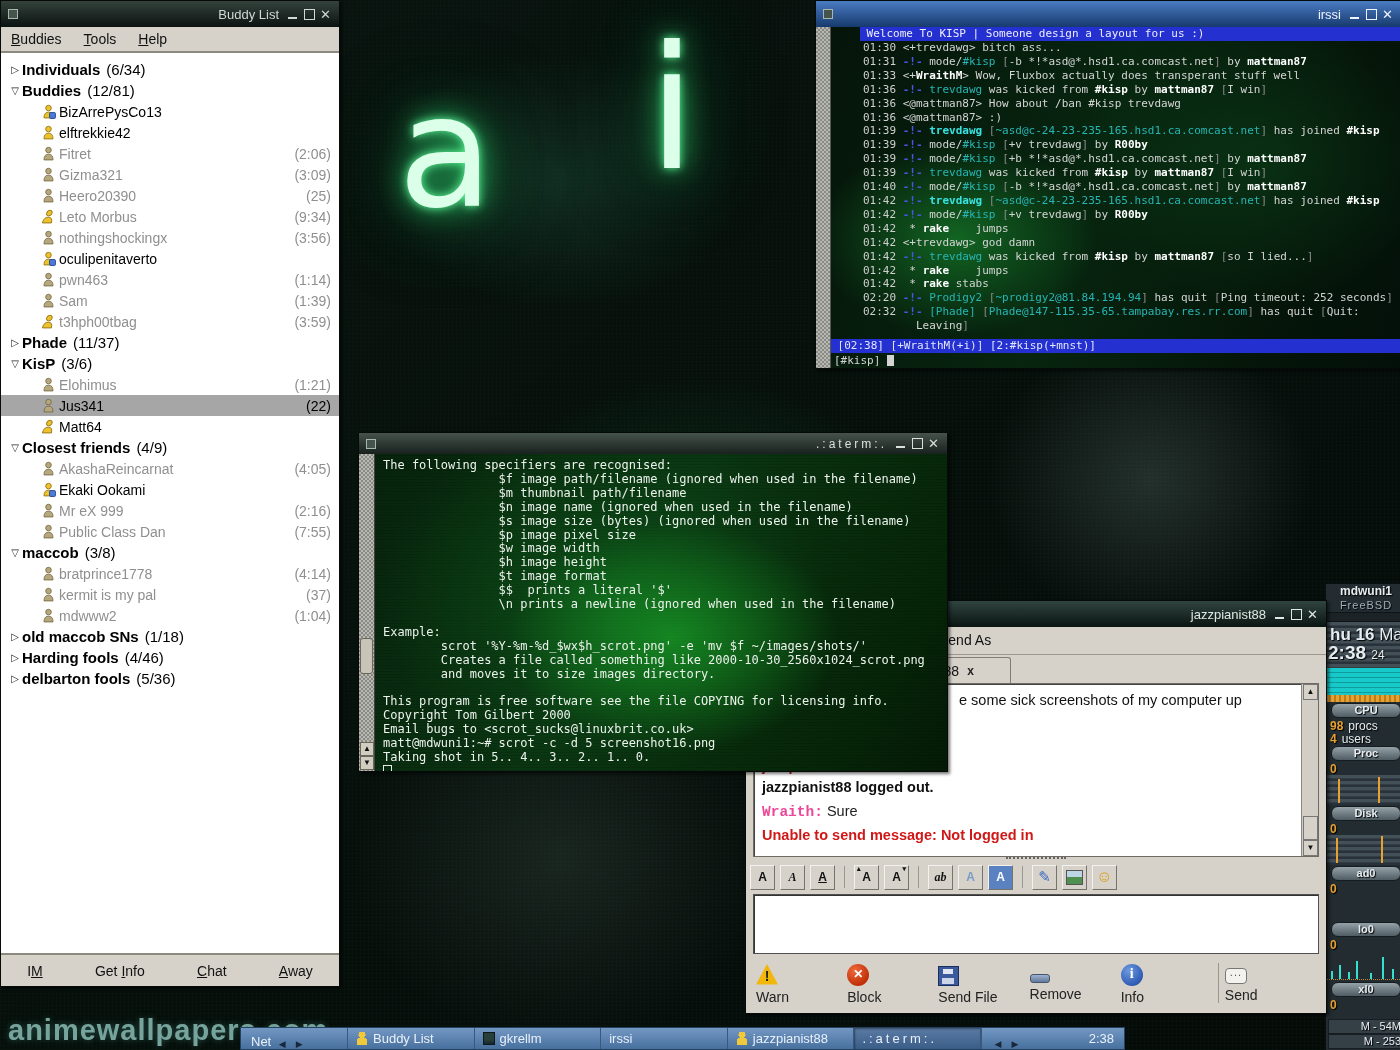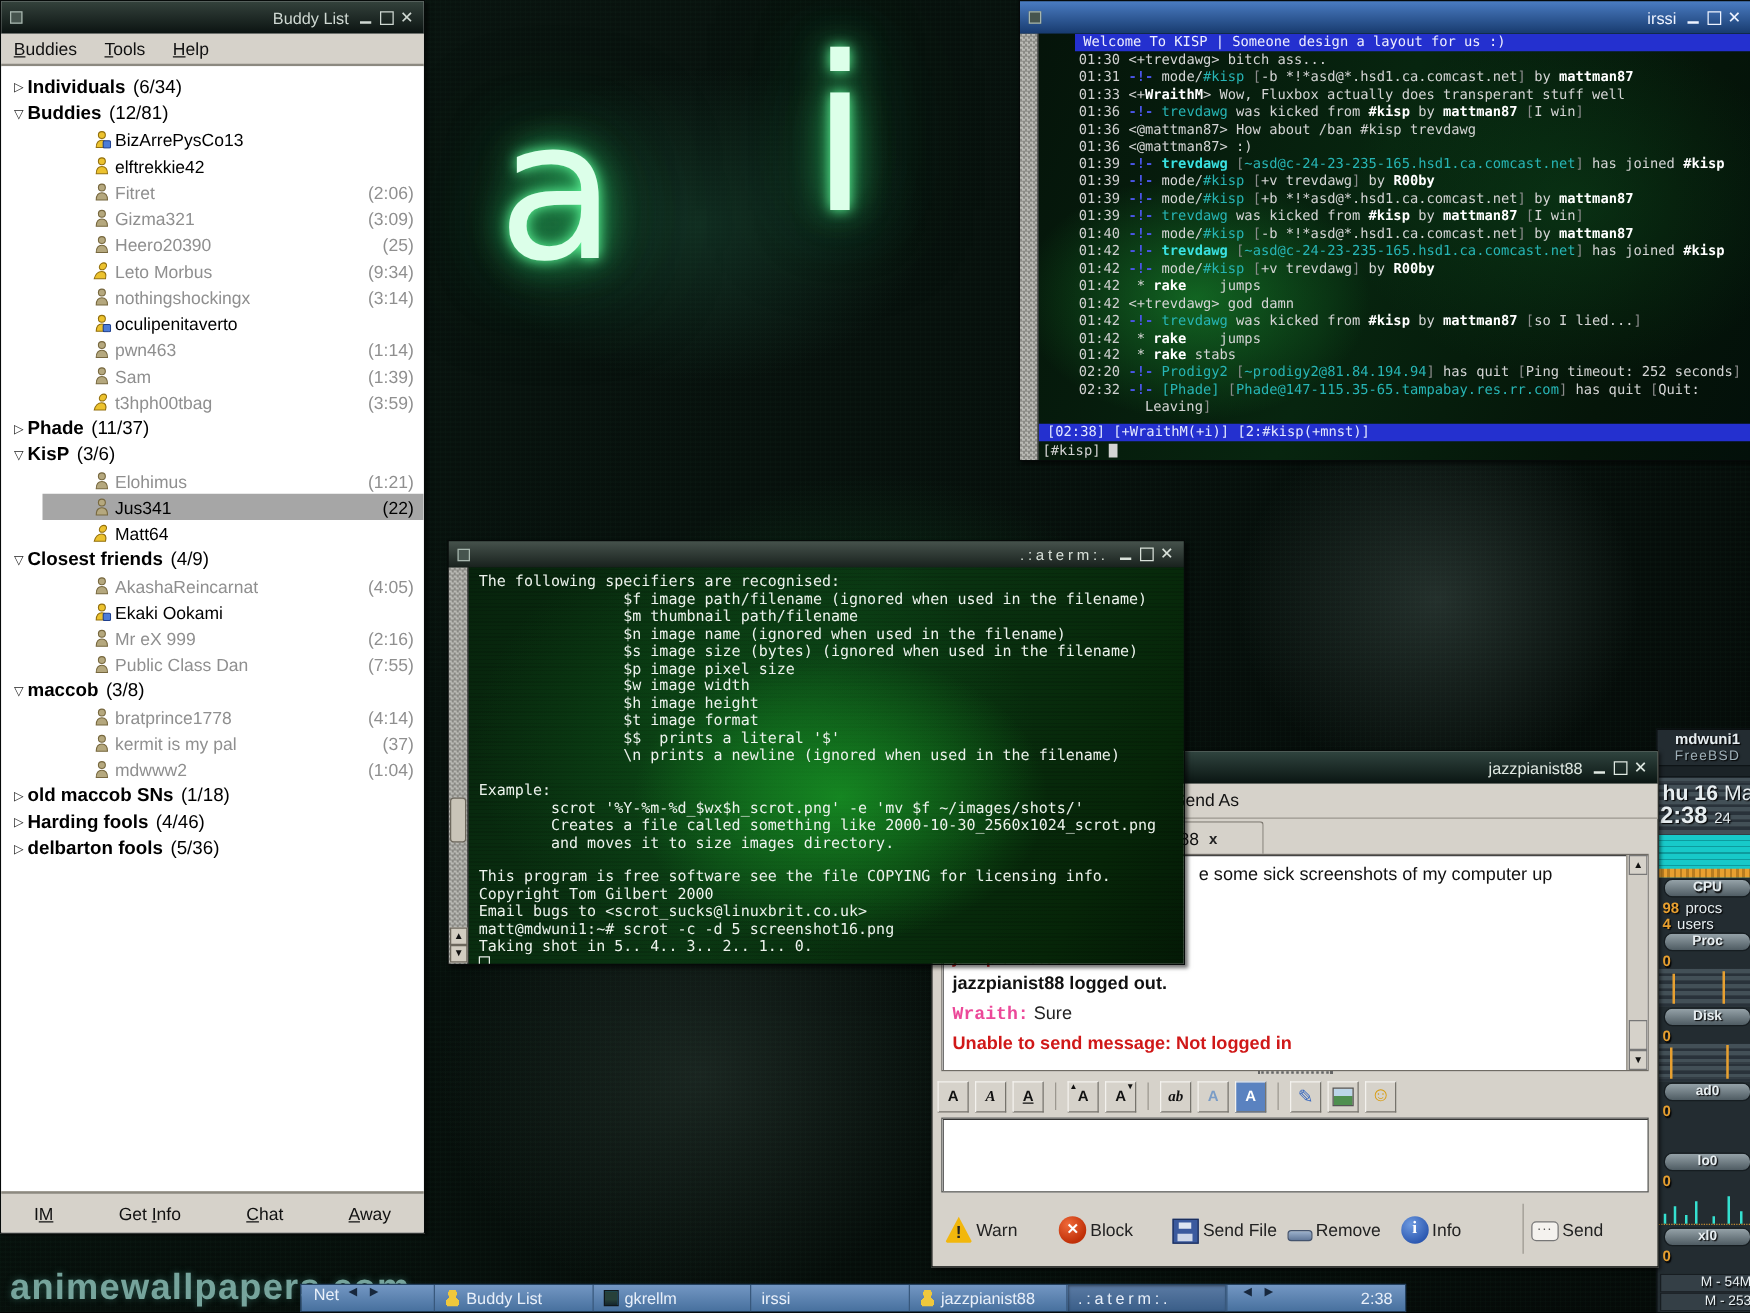--- a/index.html
+++ b/index.html
@@ -32,21 +32,21 @@
   
   .w-buddy{left:0;top:0;width:338px;height:985px;background:#fff;}
   .w-buddy .tbar{background:linear-gradient(180deg,#34423c,#0b1311);color:#cfd8d2;}
   .bmenubar{height:24px;background:#d6d2ca;border-bottom:2px solid #8c8980;display:flex;gap:22px;
     align-items:center;padding:0 10px;font-size:14px;color:#111;}
   .blist{position:absolute;top:52px;left:0;right:0;bottom:31px;background:#fff;overflow:hidden;padding-top:6px;}
   .grow{display:flex;height:21px;align-items:center;}
   .tri{width:14px;margin-left:7px;font-size:10px;color:#222;text-align:center;flex:none;}
   .gname{font-weight:bold;font-size:15px;color:#000;}
   .gcount{margin-left:6px;font-size:15px;color:#000;}
-  .brow{display:flex;height:21px;align-items:center;padding-left:40px;padding-right:8px;margin-left:33px;}
+  .brow{display:flex;height:21px;align-items:center;padding-left:40px;padding-right:8px;}
   .bicon{width:15px;height:15px;flex:none;margin-right:3px;}
   .bicon svg{width:15px;height:15px;}
   .hd,.bd{fill:#b5a87e;stroke:#77683f;stroke-width:.8;}
   .bg2{display:none;}
   .v-act .hd,.v-act .bd,.v-badge .hd,.v-badge .bd,.v-run .hd,.v-run .bd{fill:#ecc22e;stroke:#93700e;}
   .v-badge .bg2{display:block;fill:#4c7cd8;stroke:#1e3f8e;stroke-width:.8;}
   .v-run svg{transform:skewX(-14deg);}
   .bname{font-size:14px;color:#8f8f8f;}
   .act .bname{color:#000;}
   .btime{margin-left:auto;font-size:14px;color:#8f8f8f;}
@@ -128,21 +128,21 @@
   .f-lg::after{content:"▴";position:absolute;top:-1px;left:2px;font-size:7px;}
   .f-sm::after{content:"▾";position:absolute;top:-1px;right:2px;font-size:7px;}
   .f-fg{color:#7a9cc6;}
   .f-bg{background:#5a82c0;color:#fff;}
   .f-link{color:#3a6ac0;font-weight:normal;font-size:15px;}
   .f-img{background:linear-gradient(180deg,#bcd6e8 45%,#4f8f4f 45%);border:1px solid #555;width:15px;height:13px;}
   .f-img::after{content:"";}
   .f-smile{color:#d89c10;font-size:16px;font-weight:normal;}
   .cinput{position:absolute;top:293px;left:7px;right:7px;height:58px;background:#fff;border:1px solid #50504c;box-shadow:inset 1px 1px 0 #333;}
   .cbtnbar{position:absolute;top:352px;left:0;right:0;bottom:0;display:flex;align-items:center;padding:0 10px;}
-  .cbtn{flex:1;display:flex;flex-direction:row;align-items:center;gap:3px;font-size:14px;color:#222;padding-top:2px;}
+  .cbtn{flex:1;display:flex;flex-direction:column;gap:3px;font-size:14px;color:#222;padding-top:2px;}
   .cico{width:22px;height:22px;position:relative;}
   .ic-warn{background:#f2b70c;clip-path:polygon(50% 2%,100% 96%,0 96%);border-radius:4px;}
   .ic-warn::after{content:"!";position:absolute;left:0;right:0;top:4px;text-align:center;font-weight:bold;color:#222;}
   .ic-block{background:radial-gradient(circle at 35% 30%,#f06a3a,#c03008 70%);border-radius:50%;}
   .ic-block::after{content:"✕";position:absolute;left:0;right:0;top:3px;text-align:center;color:#fff;font-size:12px;font-weight:bold;}
   .ic-file{background:#3b5a9e;border:1px solid #1c2f5c;width:19px;height:18px;margin-top:2px;}
   .ic-file::before{content:"";position:absolute;left:4px;top:2px;width:10px;height:5px;background:#dfe6f2;}
   .ic-file::after{content:"";position:absolute;left:3px;bottom:1px;width:12px;height:6px;background:#cdd6e8;}
   .ic-remove{background:linear-gradient(180deg,#9db2cc,#62799a);width:18px;height:7px;border-radius:3px;margin-top:8px;border:1px solid #44546e;}
   .ic-info{background:radial-gradient(circle at 35% 30%,#6d9ae0,#2b57b0 75%);border-radius:50%;}
@@ -177,21 +177,21 @@
   .oline{position:absolute;width:2px;background:#e8a030;bottom:2px;}
   .spk{position:absolute;width:2px;background:#35e0d0;bottom:2px;}
   .g-base{position:absolute;left:0;right:0;bottom:1px;border-bottom:1px dotted #c08a30;}
   .g-mem{height:13px;margin:0 2px;background:#343f46;border:1px solid #171d21;font-size:11px;
     text-align:right;padding-right:2px;line-height:12px;white-space:nowrap;overflow:hidden;}
   .g-up{height:16px;font-size:13px;font-weight:bold;text-align:center;line-height:17px;}
   
   .taskbar{position:absolute;left:240px;top:1027px;width:885px;height:23px;z-index:40;
     background:linear-gradient(180deg,#7397c3,#47709e);border:1px solid #24415f;box-sizing:border-box;
     display:flex;align-items:stretch;color:#e9f0fa;font-size:13px;}
-  .ws{width:96px;display:flex;align-items:flex-start;gap:5px;padding-left:10px;border-right:1px solid #38587c;}
+  .ws{width:96px;display:flex;align-items:flex-end;gap:5px;padding-left:10px;border-right:1px solid #38587c;}
   .wsarr{font-size:9px;color:#17273c;width:12px;text-align:center;}
   .task{flex:1;display:flex;align-items:center;gap:5px;padding-left:8px;border-right:1px solid #38587c;overflow:hidden;white-space:nowrap;}
   .task.active{background:rgba(20,40,70,.25);box-shadow:inset 1px 1px 2px rgba(0,0,0,.4);}
   .ticon{width:12px;height:13px;flex:none;}
   .ti-buddy{background:radial-gradient(circle at 50% 22%,#f0c83c 0 29%,transparent 31%),
             radial-gradient(ellipse 45% 38% at 50% 78%,#f0c83c 0 99%,transparent 100%);}
   .ti-gkrellm{background:linear-gradient(180deg,#27413a 60%,#15262e),linear-gradient(90deg,#0ad 0,#0ad 100%);
     border:1px solid #10181c;box-sizing:border-box;}
   .spaced{letter-spacing:3px;}
   .tclock{width:70px;display:flex;align-items:center;justify-content:flex-end;padding-right:10px;font-size:13px;}
@@ -299,21 +299,21 @@
   </div>
         <div class="brow v-idle">
     <span class="bicon">
       <svg viewBox="0 0 14 14">
               <circle class="hd" cx="7" cy="3.8" r="2.6"></circle>
               <path class="bd" d="M2.8 13 Q2.8 7.6 7 7.6 Q11.2 7.6 11.2 13 Z"></path>
               <rect class="bg2" x="8" y="8" width="5.5" height="5.5" rx="1"></rect>
             </svg>
     </span>
     <span class="bname">nothingshockingx</span>
-    <span class="btime">(3:14)</span>
+    <span class="btime">(3:56)</span>
   </div>
         <div class="brow v-badge act">
     <span class="bicon">
       <svg viewBox="0 0 14 14">
               <circle class="hd" cx="7" cy="3.8" r="2.6"></circle>
               <path class="bd" d="M2.8 13 Q2.8 7.6 7 7.6 Q11.2 7.6 11.2 13 Z"></path>
               <rect class="bg2" x="8" y="8" width="5.5" height="5.5" rx="1"></rect>
             </svg>
     </span>
     <span class="bname">oculipenitaverto</span>

